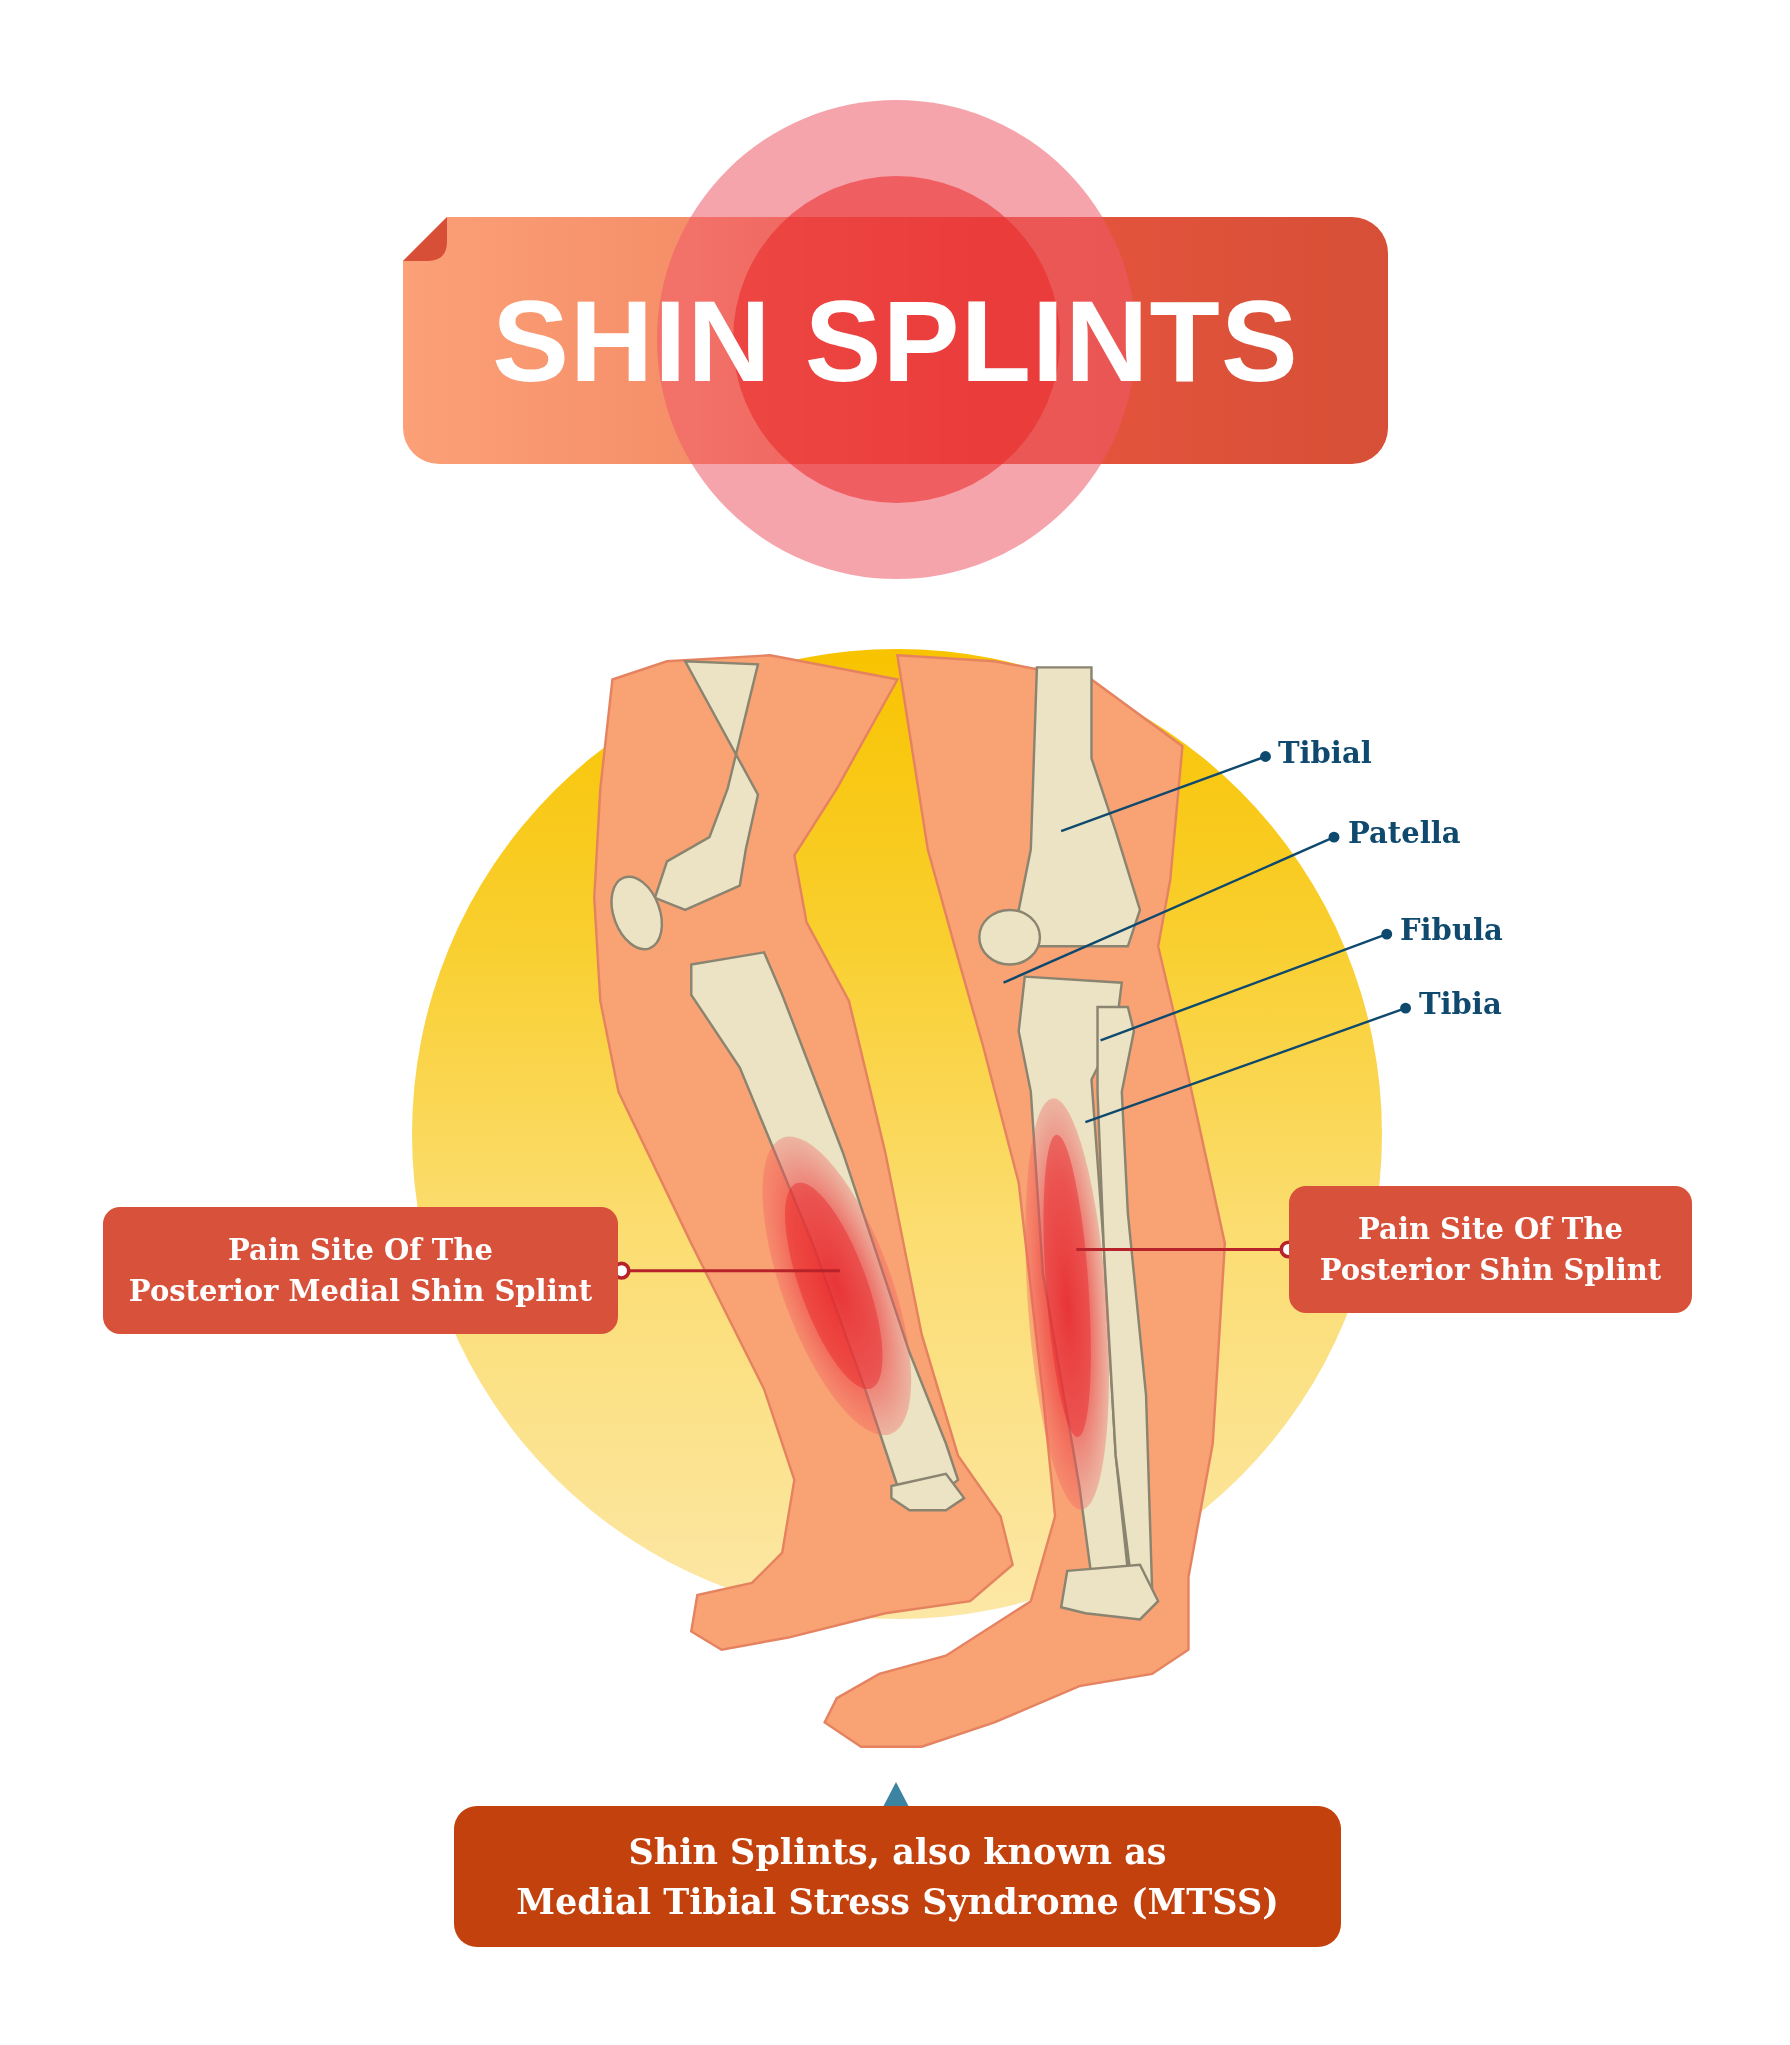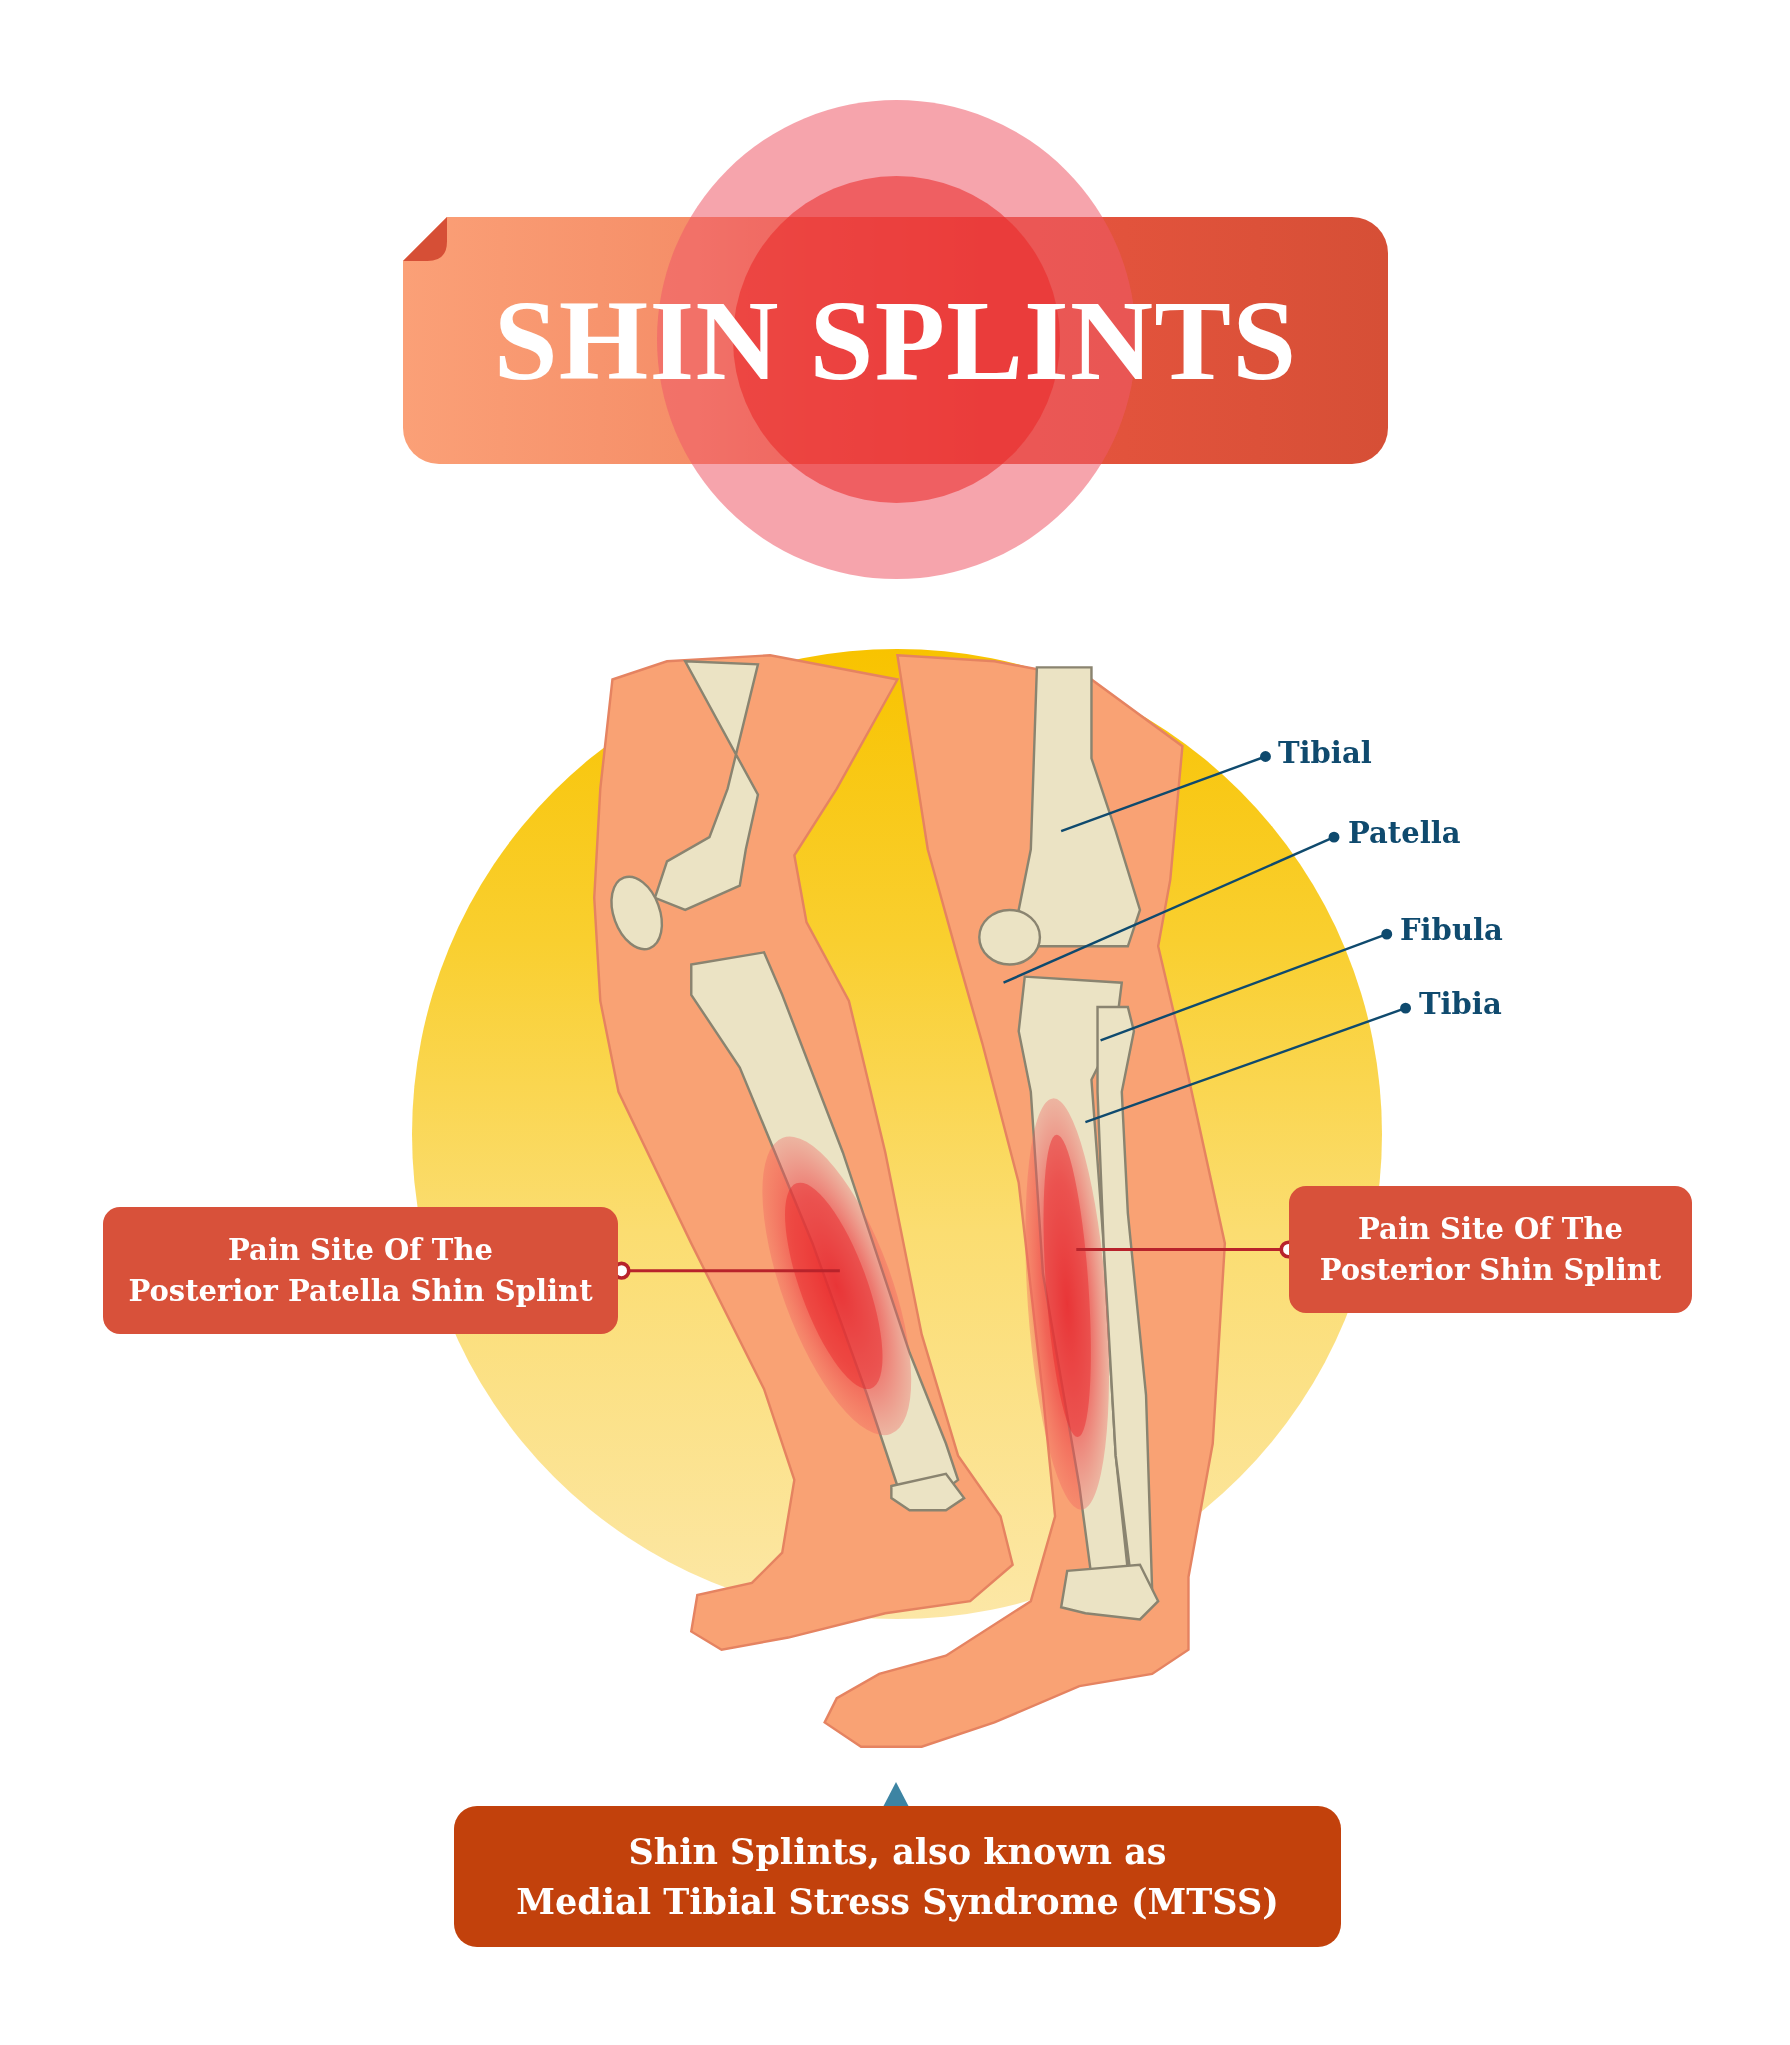--- a/index.html
+++ b/index.html
@@ -5,21 +5,21 @@
   html,body{margin:0;padding:0;background:#ffffff;}
   body{width:1790px;height:2046px;position:relative;overflow:hidden;font-family:"DejaVu Serif","Liberation Serif",serif;}
   .abs{position:absolute;}
   #banner{left:403px;top:217px;width:985px;height:247px;border-radius:0 36px 36px 36px;
     background:linear-gradient(90deg,#fba077 0%,#f58e68 30%,#e8553f 60%,#d64f36 100%);}
   #fold{left:403px;top:217px;width:44px;height:44px;}
   .ring{border-radius:50%;}
   #ring-outer{left:657px;top:100px;width:479px;height:479px;background:rgba(238,90,104,0.55);}
   #ring-inner{left:733px;top:176px;width:327px;height:327px;background:rgba(233,38,38,0.55);}
   #title{left:403px;top:217px;width:985px;height:247px;display:flex;align-items:center;justify-content:center;
-    color:#fff;font-weight:bold;font-size:115px;letter-spacing:1.2px;font-family:Liberation Serif, serif;text-align:center;}
+    color:#fff;font-weight:bold;font-size:115px;letter-spacing:1.2px;font-family:Liberation Sans, sans-serif;text-align:center;}
   #sun{left:412px;top:649px;width:970px;height:970px;border-radius:50%;
     background:linear-gradient(180deg,#f8c300 0%,#f9cf2f 30%,#fbdd71 60%,#fce7a6 100%);}
   #legs{left:0;top:0;width:1790px;height:2046px;}
   .bone-label{color:#0f4a6e;font-weight:bold;font-size:29px;font-family:"DejaVu Serif",serif;}
   .pain-box{background:#d8513a;border-radius:17px;color:#fff;font-weight:bold;font-size:29px;line-height:41px;
     display:flex;flex-direction:column;align-items:center;justify-content:center;text-align:center;font-family:"DejaVu Serif",serif;}
   #pain-left{left:103px;top:1207px;width:515px;height:127px;}
   #pain-right{left:1289px;top:1186px;width:403px;height:127px;}
   #bottom-box{left:454px;top:1806px;width:887px;height:141px;background:#c2410c;border-radius:23px;color:#fff;
     font-weight:bold;font-size:35px;line-height:50px;display:flex;flex-direction:column;align-items:center;justify-content:center;font-family:"DejaVu Serif",serif;}
@@ -95,21 +95,21 @@
   <circle cx="2125" cy="2060" r="12" fill="#fff" stroke="#b8232b" stroke-width="6"></circle>
 </svg>
 
 <div class="abs bone-label" style="left:1278px;top:736px;">Tibial</div>
 <div class="abs bone-label" style="left:1348px;top:816px;text-align:right;">Patella</div>
 <div class="abs bone-label" style="left:1400px;top:913px;">Fibula</div>
 <div class="abs bone-label" style="left:1419px;top:987px;">Tibia</div>
 
 <div id="pain-left" class="abs pain-box">
   <span>Pain Site Of The</span>
-  <span>Posterior Patella Shin Splint</span>
+  <span>Posterior Medial Shin Splint</span>
 </div>
 <div id="pain-right" class="abs pain-box">
   <span>Pain Site Of The</span>
   <span>Posterior Shin Splint</span>
 </div>
 
 <div id="bottom-arrow" class="abs"></div>
 <div id="bottom-box" class="abs">
   <span>Shin Splints, also known as</span>
   <span>Medial Tibial Stress Syndrome (MTSS)</span>

